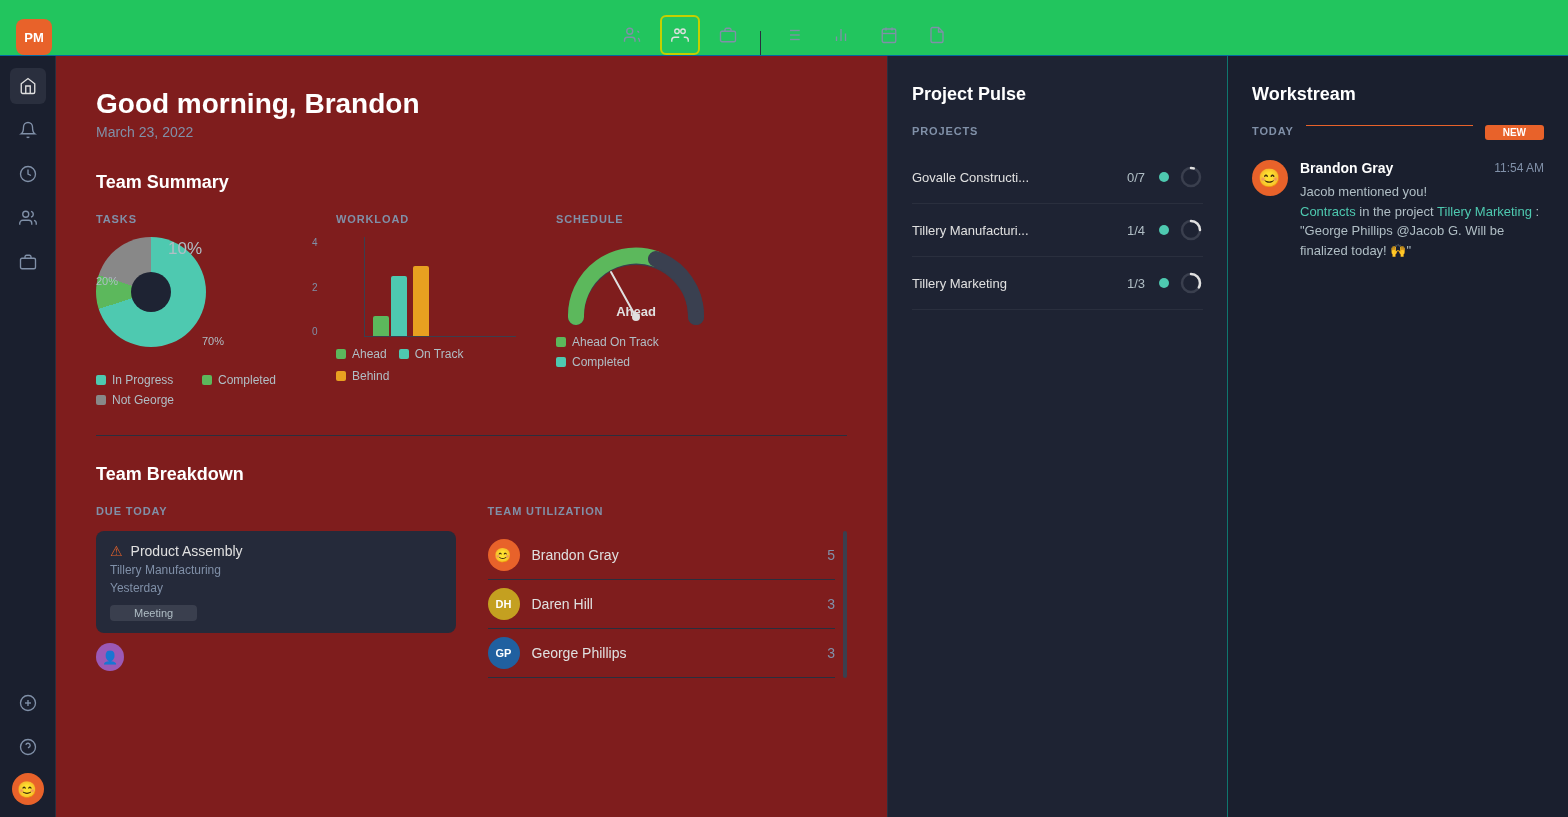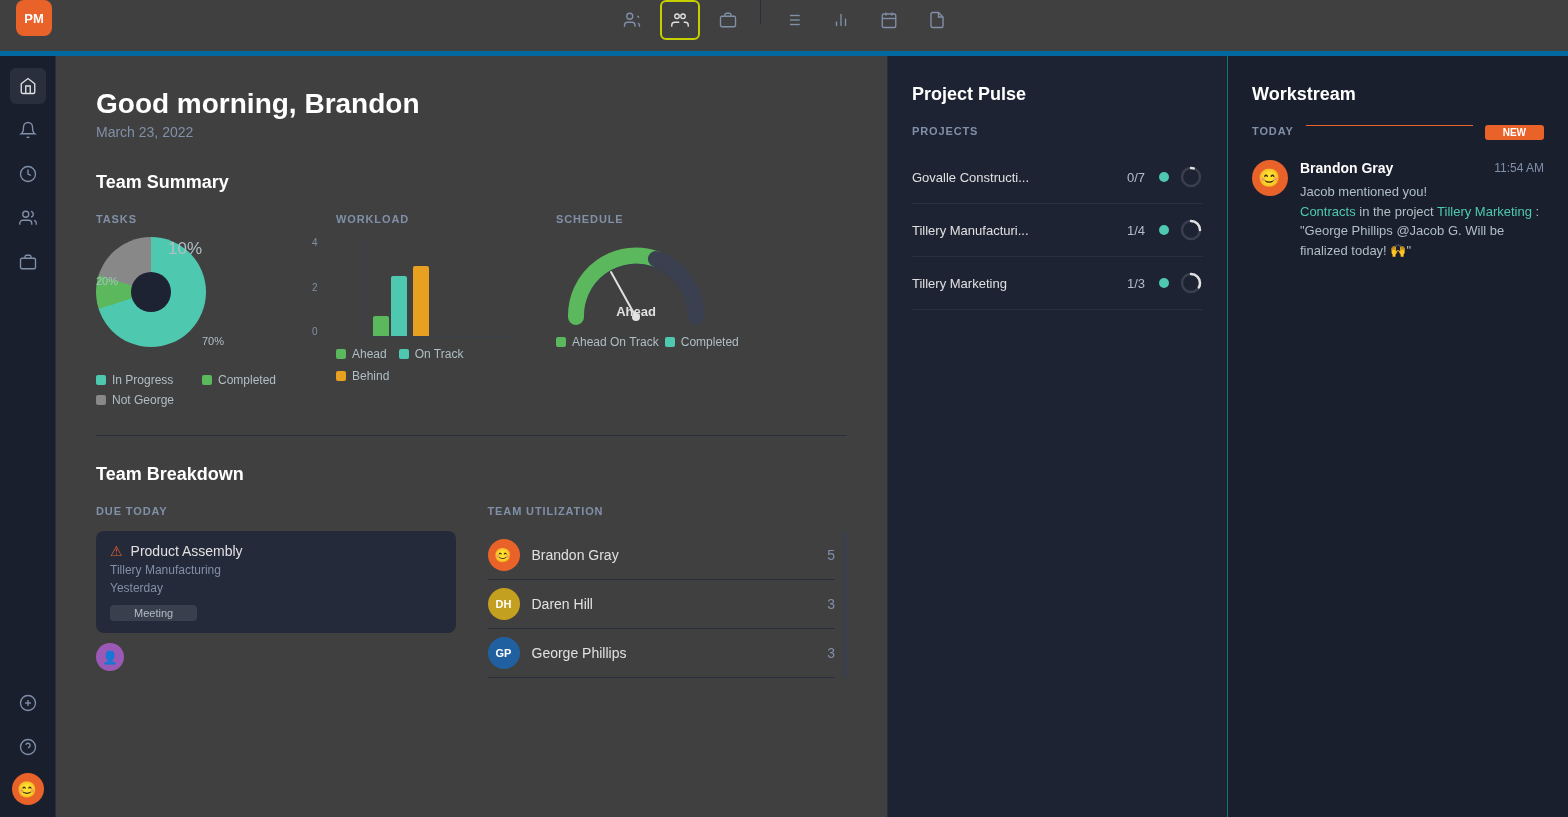--- a/index.html
+++ b/index.html
@@ -9,25 +9,25 @@
       font-family: -apple-system, BlinkMacSystemFont, 'Segoe UI', sans-serif;
       display: flex;
       flex-direction: column;
       height: 817px;
       width: 1568px;
       overflow: hidden;
     }
 
     
     .top-nav {
-      background: #404040;
-      border-bottom: 5px solid #0369a1;
+      background: #22c55e;
+      border-bottom: 1px solid #0369a1;
       height: 56px;
       display: flex;
-      align-items: flex-start;
+      align-items: flex-end;
       justify-content: center;
       gap: 8px;
       position: relative;
       flex-shrink: 0;
     }
     .top-nav-logo {
       position: absolute;
       left: 16px;
       width: 36px;
       height: 36px;
@@ -119,21 +119,21 @@
     
     .content {
       flex: 1;
       display: flex;
       overflow: hidden;
     }
 
     
     .left-panel {
       flex: 1;
-      background: #404040;
+      background: #7f1d1d;
       padding: 32px 40px;
       overflow-y: auto;
       border-right: 1px solid #2a2f3e;
     }
     .page-title {
       font-size: 28px;
       font-weight: 600;
       color: #ffffff;
       margin-bottom: 4px;
     }
@@ -688,21 +688,21 @@
 
               <path d="M 20 80 A 60 60 0 0 1 100 22" fill="none" stroke="#5cb85c" stroke-width="16" stroke-linecap="round"></path>
 
               <path d="M 100 22 A 60 60 0 0 1 140 80" fill="none" stroke="#3a4050" stroke-width="16" stroke-linecap="round"></path>
 
               <line x1="80" y1="80" x2="55" y2="35" stroke="#e0e0e0" stroke-width="2" stroke-linecap="round"></line>
               <circle cx="80" cy="80" r="4" fill="#e0e0e0"></circle>
             </svg>
             <div style="position:absolute; bottom:8px; left:50%; transform:translateX(-50%); font-size:13px; font-weight:600; color:#e0e0e0;">Ahead</div>
           </div>
-          <div style="display:flex; flex-direction:row; gap:6px;">
+          <div style="display:flex; flex-direction:column; gap:6px;">
             <div class="legend-item">
               <div class="legend-dot" style="background:#5cb85c;"></div>
               <span>Ahead On Track</span>
             </div>
             <div class="legend-item">
               <div class="legend-dot" style="background:#4ec9b0;"></div>
               <span>Completed</span>
             </div>
           </div>
         </div>

